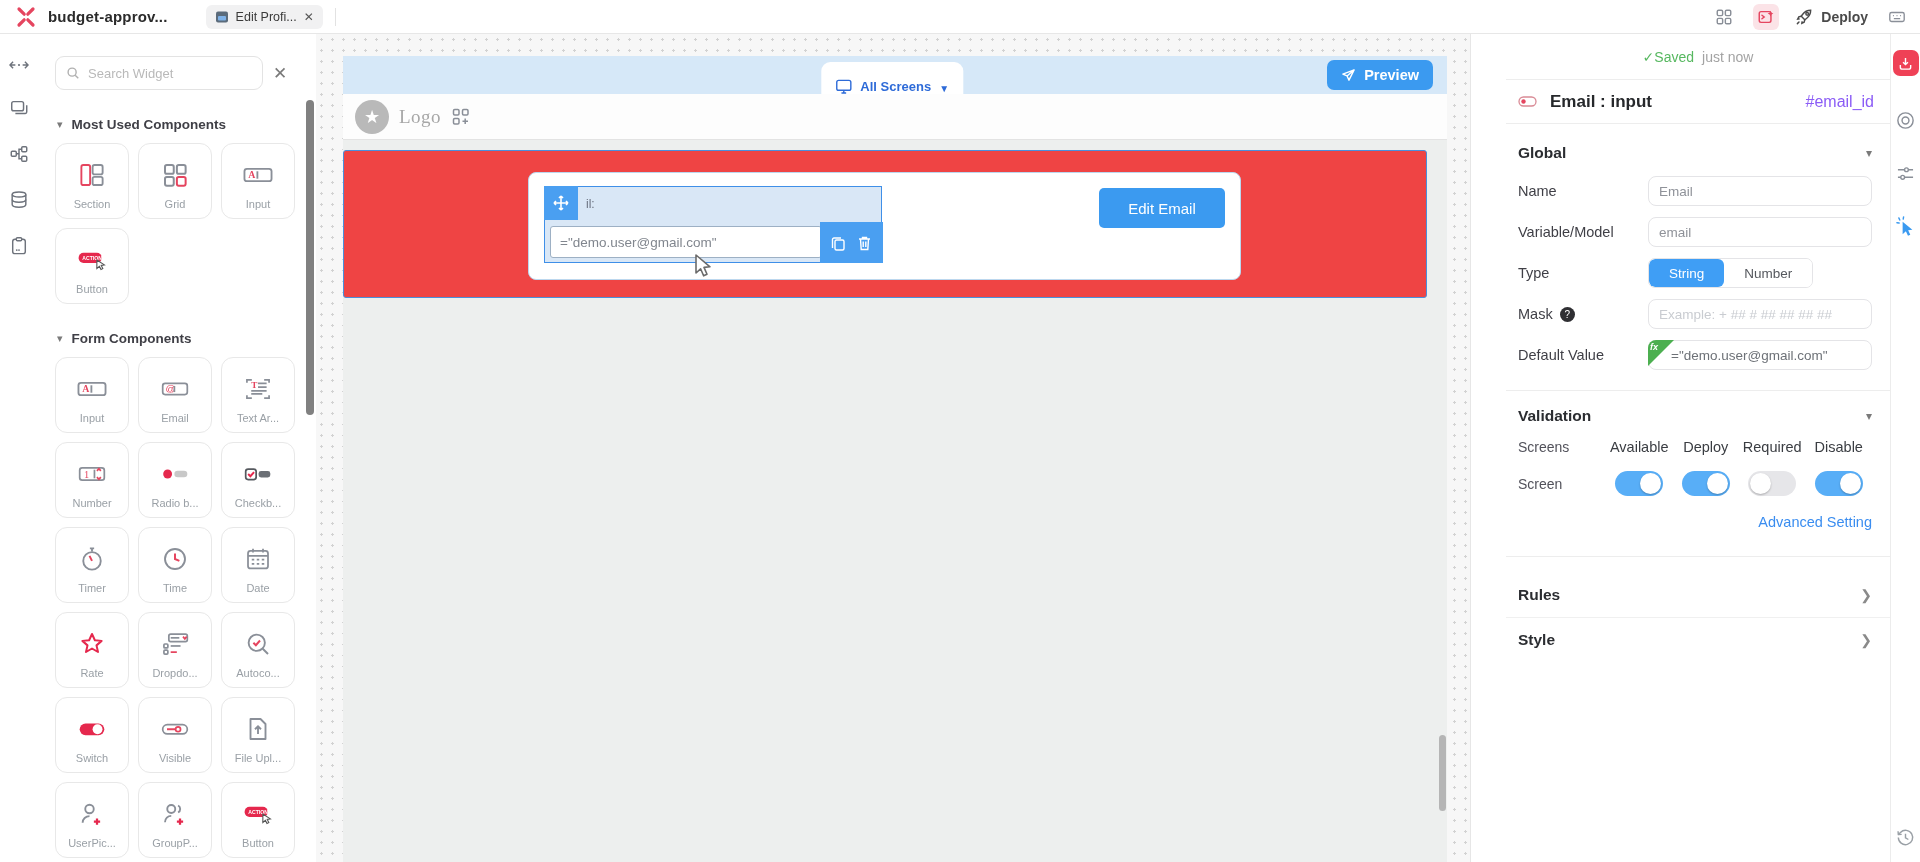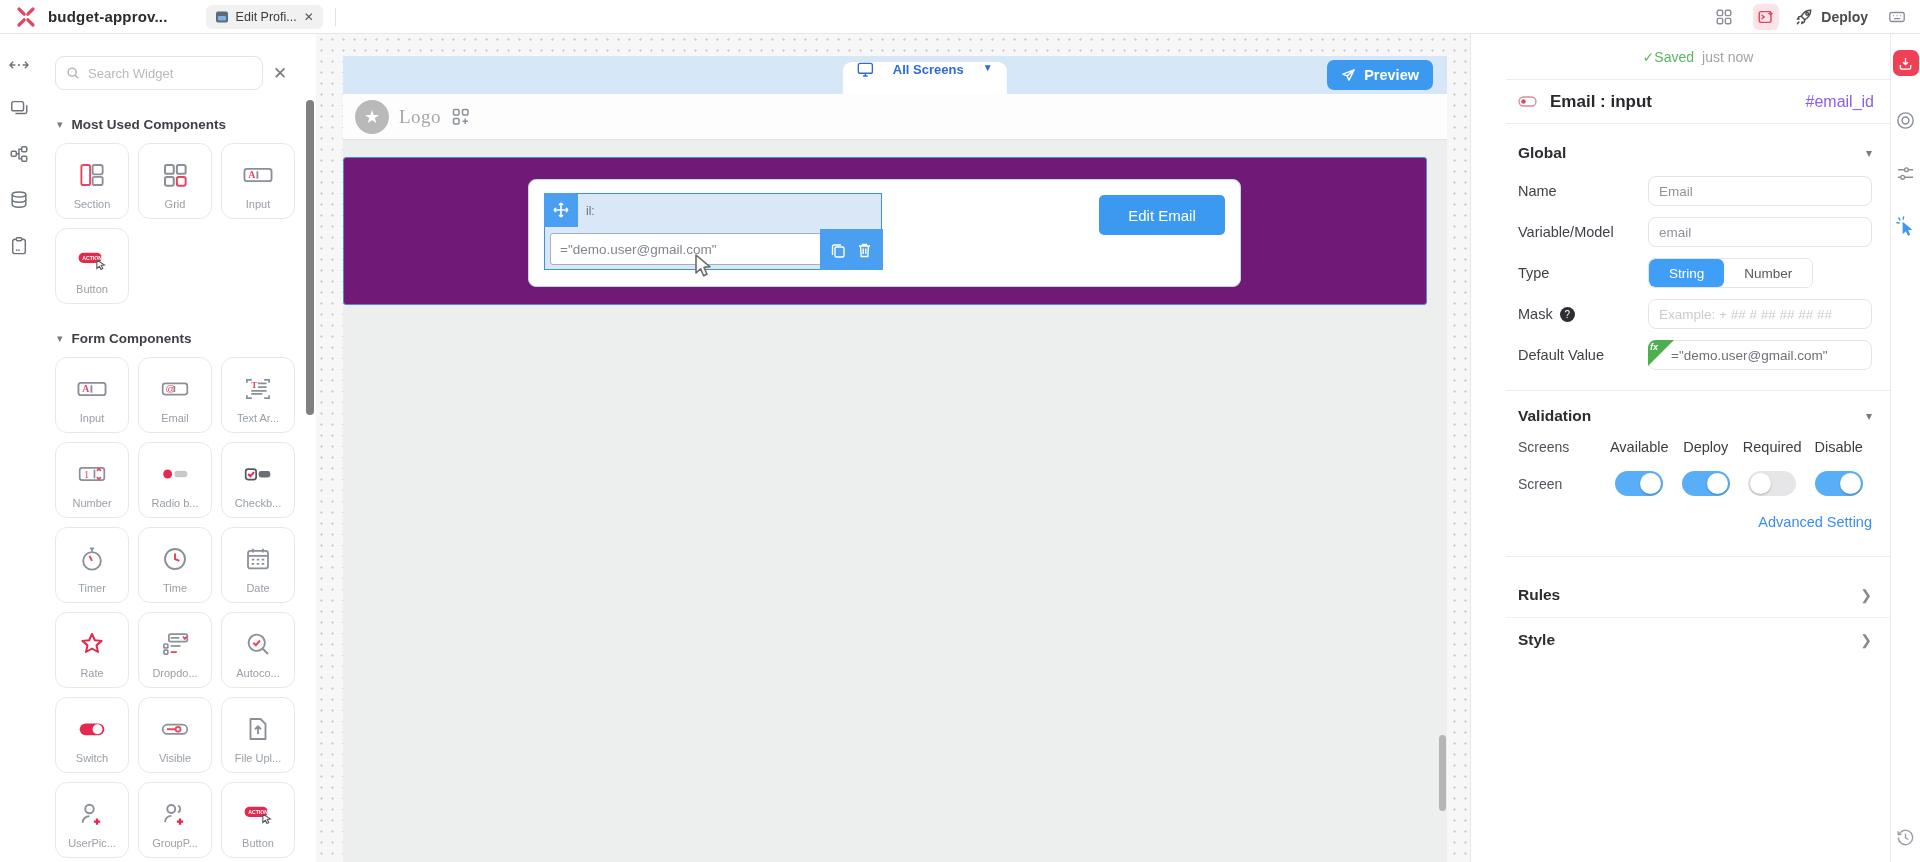--- a/index.html
+++ b/index.html
@@ -48,34 +48,34 @@
   .side-scroll { position:absolute; left:306px; top:100px; width:8px; height:315px; background:#808080;
     border-radius:4px; z-index:15; }
 
   
   .canvas-wrap { position:absolute; left:316px; top:34px; width:1154px; height:828px;
     background:#f7f7f7; background-image:radial-gradient(#d2d2d2 1px, transparent 1.2px);
     background-size:11px 11px; }
   .artboard { position:absolute; left:27px; top:22px; width:1104px; height:806px; background:#edefee; }
   .screenbar { position:absolute; left:0; top:0; width:1104px; height:38px; background:#d6e8f8; }
   .screens-chip { position:absolute; left:50%; transform:translateX(-52%); bottom:0; height:32px;
-    background:#fff; border-radius:9px 9px 0 0; display:flex; align-items:flex-start; gap:19px; padding:0 14px;margin-left:33px; }
+    background:#fff; border-radius:9px 9px 0 0; display:flex; align-items:flex-end; gap:8px; padding:0 14px; }
   .screens-chip .lbl { color:#2e6bd8; font-size:13px; font-weight:bold; }
   .screens-chip .chev { color:#2e6bd8; font-size:10px; }
   .preview-btn { position:absolute; right:14px; top:4px; height:30px; padding:0 14px; background:#3b9af0;
     border-radius:7px; display:flex; align-items:center; gap:8px; }
   .preview-btn span { color:#fff; font-size:14.5px; font-weight:bold; }
   .canvas-header { position:absolute; left:0; top:38px; width:1104px; height:46px; background:#fdfdfd;
     border-bottom:1px solid #e3e3e3; display:flex; align-items:center; padding-left:12px; gap:10px; }
   .logo-circle { width:34px; height:34px; border-radius:50%; background:#b9b9b9; color:#fff;
     display:flex; align-items:center; justify-content:center; font-size:18px; }
   .logo-text { font-family:"Liberation Serif", serif; font-size:19px; color:#a7a7a7; letter-spacing:.5px; }
   .artbody { position:absolute; left:0; top:84px; width:1104px; height:722px; }
-  .sel-section { position:absolute; left:0; top:10px; width:1084px; height:148px; background:#701a75;
-    border:1px solid #4a8fdc; border-radius:3px;margin-top:7px; }
+  .sel-section { position:absolute; left:0; top:10px; width:1084px; height:148px; background:#ef4444;
+    border:1px solid #4a8fdc; border-radius:3px; }
   .widget-row { position:absolute; left:184px; top:21px; width:713px; height:108px; background:#fff;
     border:1px solid #bcd7ee; border-radius:8px; }
   .sel-widget { position:absolute; left:15px; top:13px; width:338px; height:77px; border:1.5px solid #3f8fe8;
     background:#d9e7f6; }
   .drag-handle { position:absolute; left:-1.5px; top:-1.5px; width:34px; height:34px; background:#4a9ff1;
     display:flex; align-items:center; justify-content:center; }
   .wlabel { position:absolute; left:41px; top:10px; font-size:12px; color:#6b7280; }
   .winput { position:absolute; left:5px; top:39px; width:272px; height:32px; background:#fff;
     border:1px solid #9db0c4; border-radius:3px; display:flex; align-items:center; padding-left:9px;
     font-size:13.5px; color:#81868e; }

